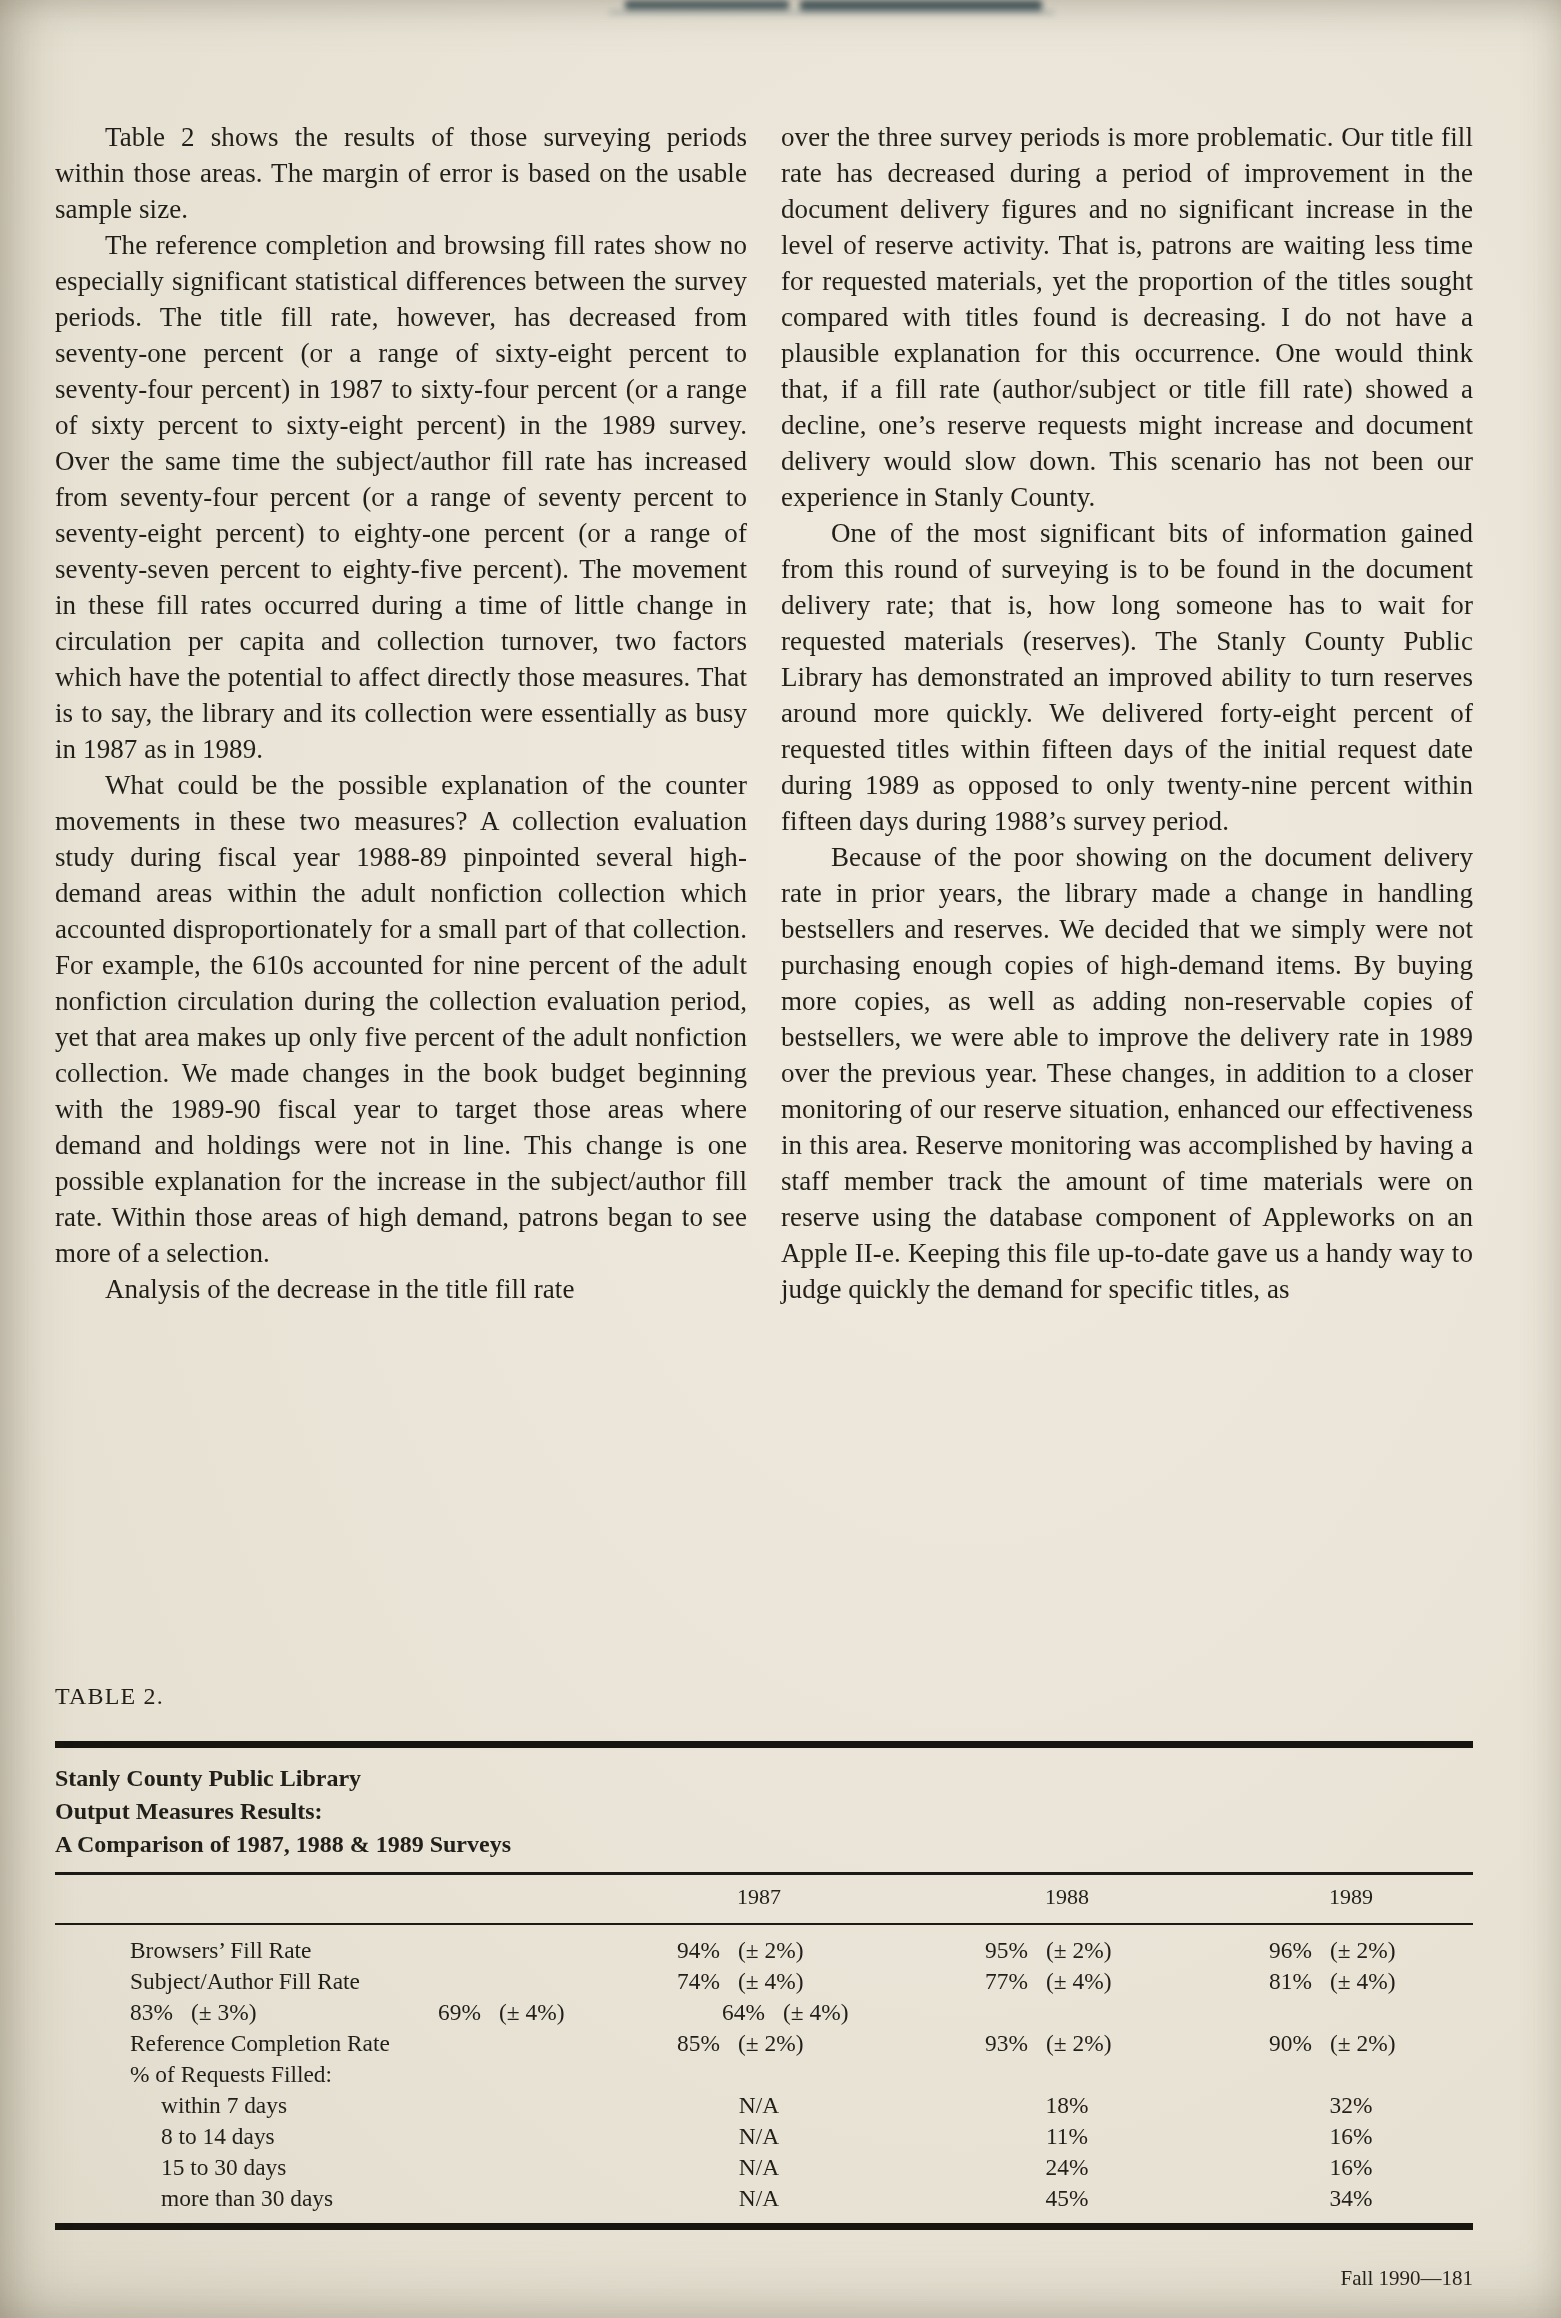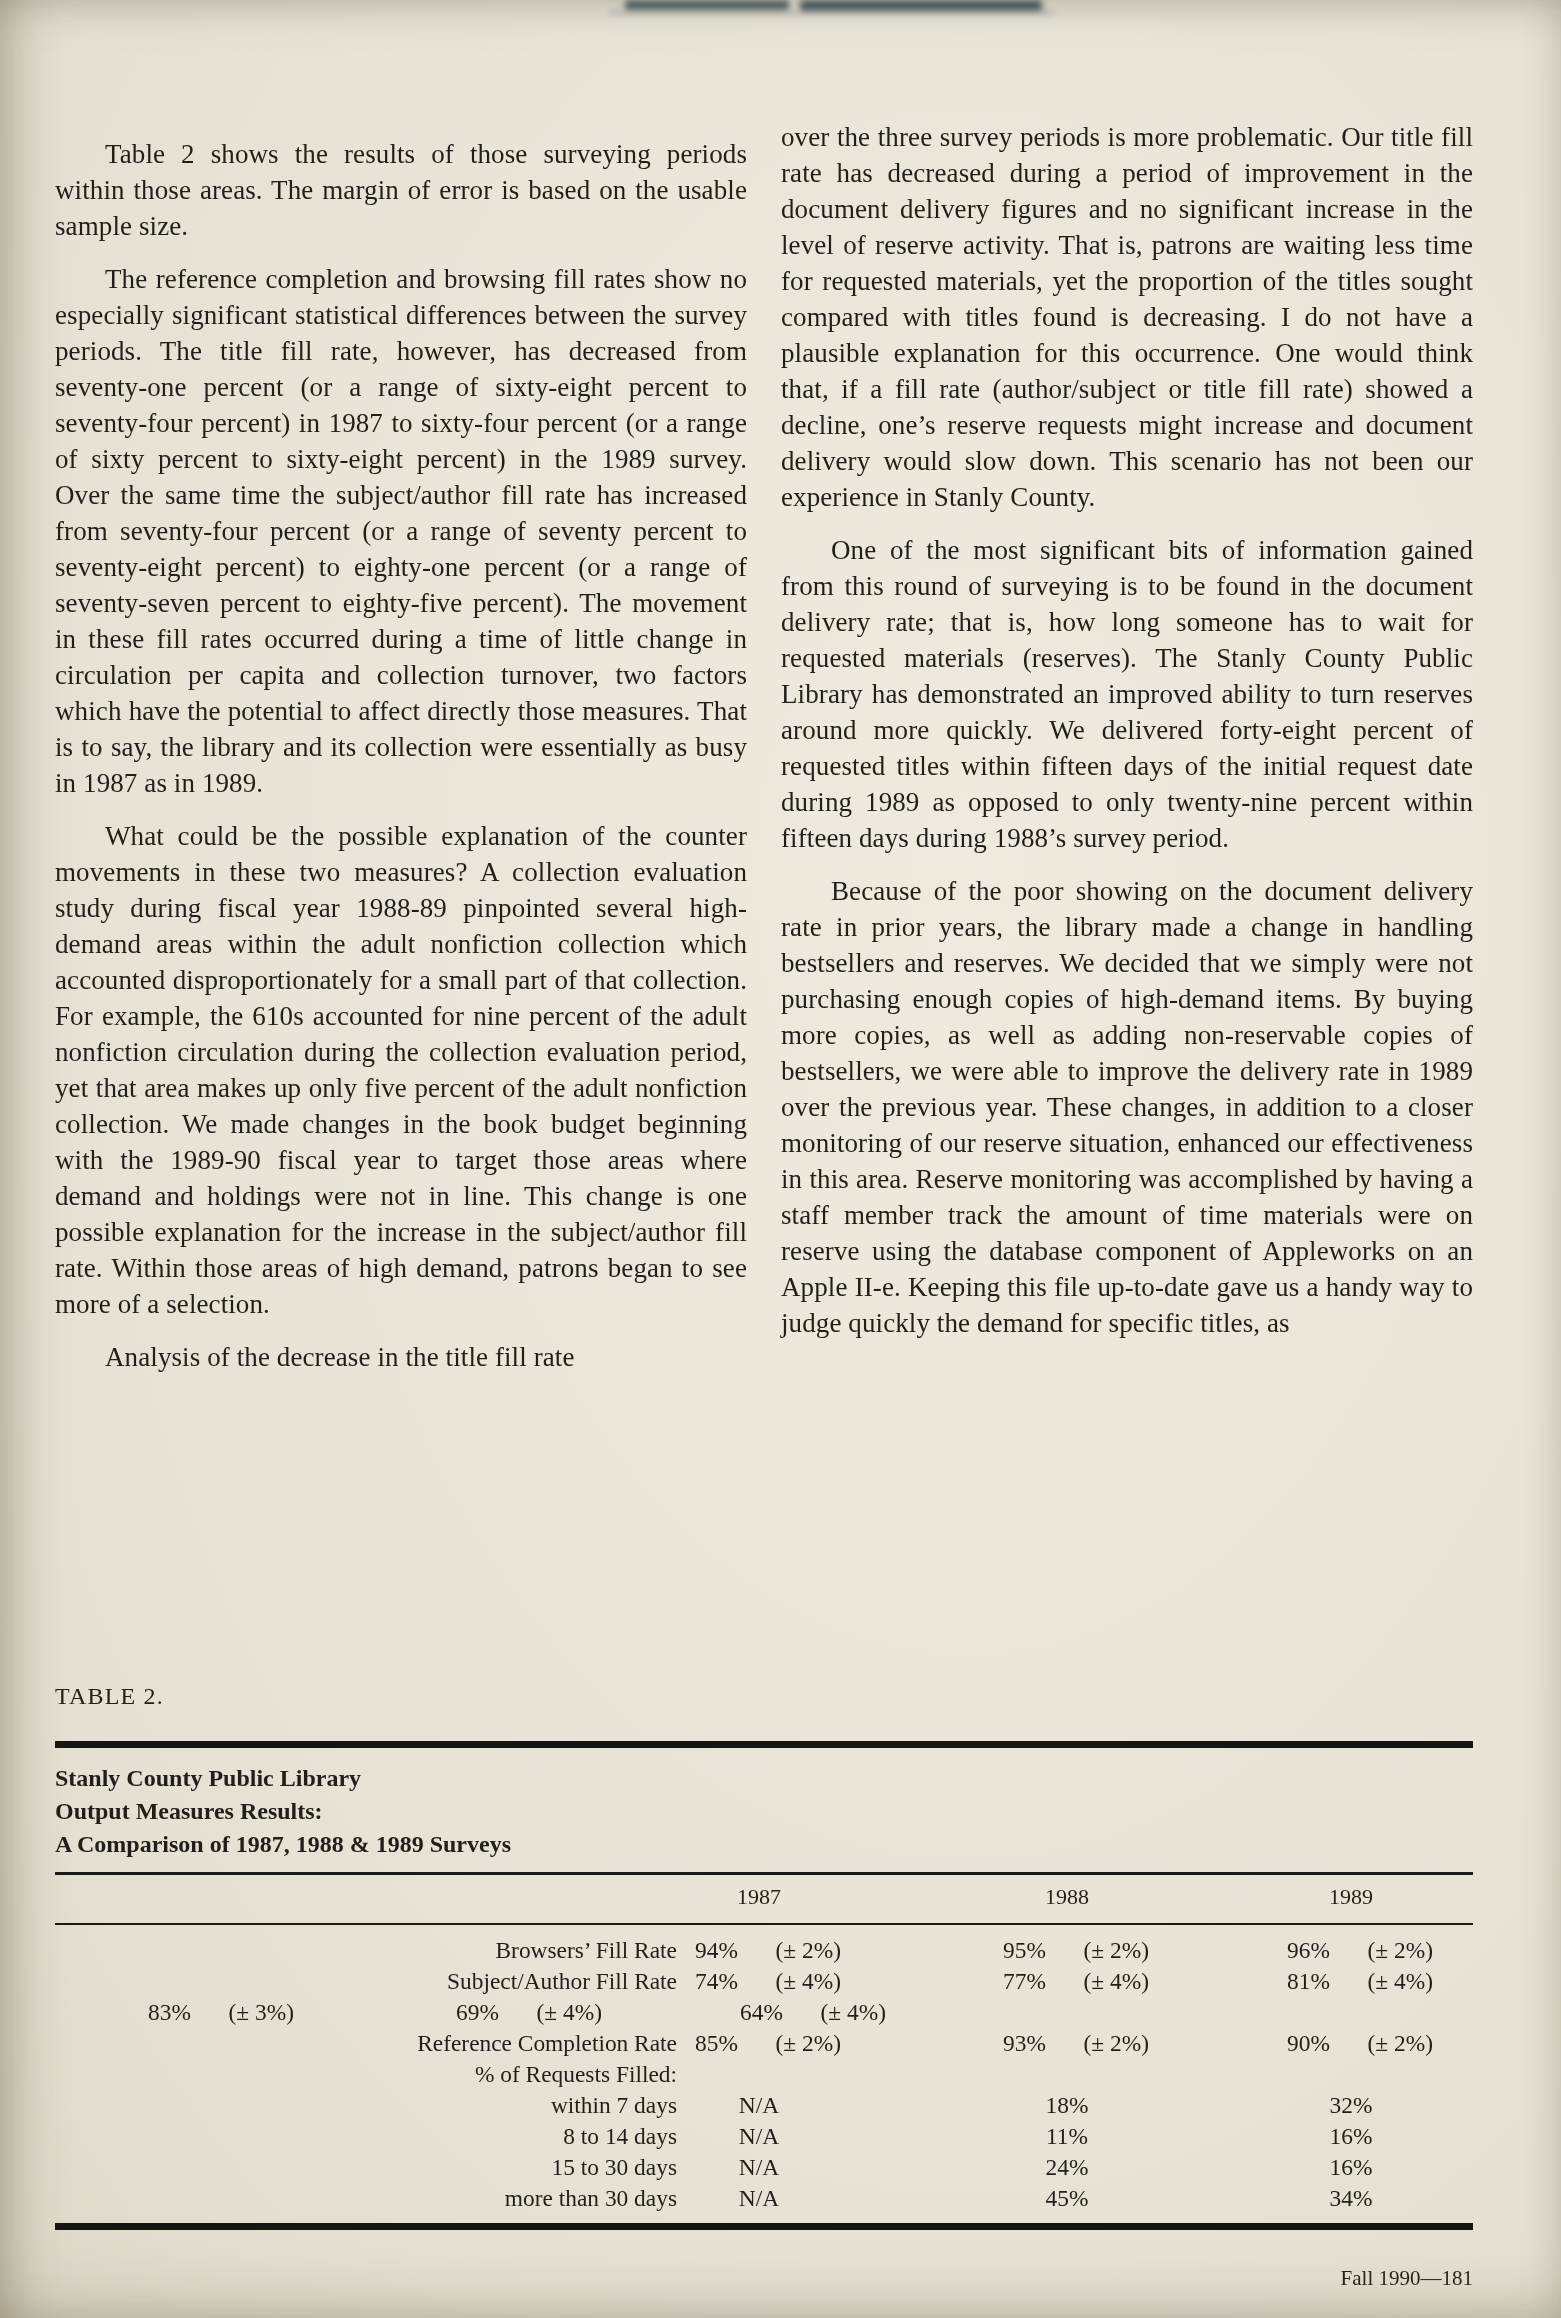--- a/index.html
+++ b/index.html
@@ -28,41 +28,41 @@
     position:absolute;top:119px;left:55px;right:89px;
     display:flex;gap:34px;z-index:2;
   }
   .col{flex:1;min-width:0;}
   .col p{
     margin:0;
     font-size:27px;line-height:36px;
     text-align:justify;
     letter-spacing:0.1px;
   }
-  .col p.ind{text-indent:50px;margin-top:17px;}
+  .col p.ind{text-indent:50px;}
 
   
   .table-section{position:absolute;left:55px;right:89px;top:1685px;z-index:2;}
   .table-label{
     text-align:left;font-size:24px;line-height:23.4px;letter-spacing:1.2px;
   }
   .rule-thick{height:7px;background:#17150f;}
   .rule-thick.top{margin-top:33px;}
   .rule-thin{height:2.3px;background:#1c1a14;}
   .rule-thin.first{margin-top:11px;}
   .rule-thin.second{margin-top:12.5px;}
   .rule-thick.bottom{margin-top:9.4px;}
   .table-title{
     margin-top:14px;text-align:left;font-weight:bold;
     font-size:24px;line-height:33px;
   }
   .ttable{margin-top:0;}
   .trow{display:flex;align-items:baseline;padding-left:75px;font-size:23.4px;line-height:31px;}
   .trow.years{margin-top:7.8px;line-height:28px;font-size:22px;}
-  .trow-block{margin-top:9.4px;text-align:right;}
+  .trow-block{margin-top:9.4px;}
   .tlabel{width:547px;flex:0 0 547px;}
   .trow.sub .tlabel{padding-left:31px;box-sizing:border-box;}
   .tgroup{flex:0 0 164px;width:164px;display:flex;}
   .tgroup.g2{margin-left:144px;}
   .tgroup.g3{margin-left:120px;}
   .tgroup.center{justify-content:center;}
   .tval{flex:0 0 61px;width:61px;}
   .terr{flex:1;}
 
   

